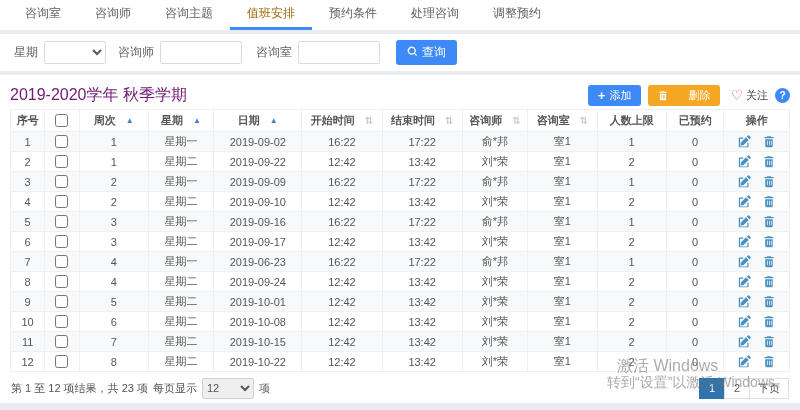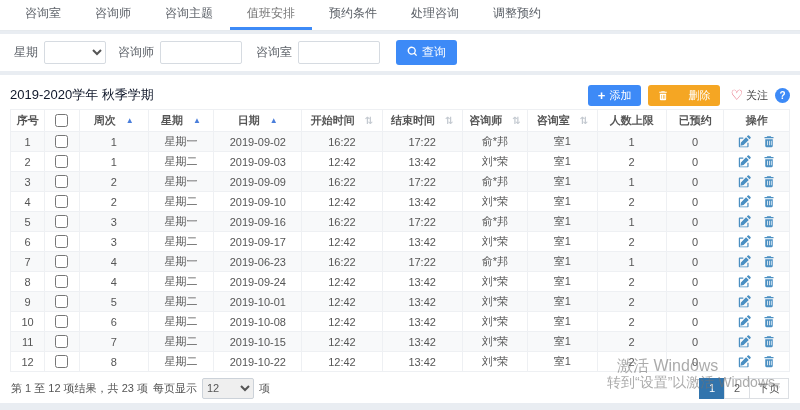--- a/index.html
+++ b/index.html
@@ -7,38 +7,38 @@
   body {
     width:800px; height:410px; overflow:hidden; position:relative;
     background:#e9edf2; color:#555;
     font-family:"Liberation Sans","DejaVu Sans",sans-serif; font-size:12px;
   }
   
   .topnav { background:#fff; height:31px; display:flex; align-items:stretch;
             padding-left:8px; border-bottom:1px solid #e6eaee; }
   .tab { display:flex; align-items:center; padding:0 17px; font-size:12px; color:#5a5f66;
          cursor:pointer; border-bottom:3px solid transparent; }
-  .tab.active { color:#737373; border-bottom-color:#3d8af7; }
+  .tab.active { color:#a16207; border-bottom-color:#3d8af7; }
   
   .filterbar { background:#fff; margin-top:3px; height:37px; display:flex;
                align-items:center; padding:0 14px; }
   .filterbar label { color:#5a5f66; margin-right:6px; }
   .filterbar select.week { width:62px; height:23px; border:1px solid #d6dbe1;
         background:#fff; color:#555; font-size:11px; margin-right:12px; border-radius:2px;}
   .filterbar input.text { width:82px; height:23px; border:1px solid #d6dbe1;
         padding:0 5px; font-size:11px; margin-right:14px; border-radius:2px; outline:none;}
   .search-btn { background:#3d8af7; color:#fff; border:none; border-radius:3px;
         height:25px; padding:0 11px; font-size:12px; display:flex; align-items:center;
         gap:4px; cursor:pointer; margin-left:2px;}
   
   .content { background:#fff; margin-top:4px; height:328px; padding:8px 10px 0;
              position:relative; }
   .title-row { display:flex; justify-content:space-between; align-items:center;
                height:24px; margin-bottom:2px; }
-  .semester { color:#0f172a; font-size:13px; }
+  .semester { color:#701a75; font-size:16px; }
   .toolbar { display:flex; align-items:center; gap:7px; }
   .btn-add { background:#3d8af7; color:#fff; border:none; border-radius:3px;
              font-size:11px; height:21px; padding:0 10px; display:flex;
              align-items:center; gap:4px; cursor:pointer; }
   .btn-add .plus { font-size:13px; font-weight:bold; line-height:1; }
   .btn-del { background:#f5a623; color:#fff; border:none; border-radius:3px;
              font-size:11px; height:21px; padding:0 10px; display:flex;
              align-items:center; gap:20px; cursor:pointer; }
   .follow { display:flex; align-items:center; gap:3px; font-size:11px; color:#444;
             cursor:pointer; margin-left:3px;}
@@ -180,21 +180,21 @@
               <svg width="12" height="13" viewBox="0 0 16 16" fill="#4a8fc2">
                 <path d="M5.5 1 5 2H2v1.5h12V2h-3l-.5-1h-5zM3 5v9a1.5 1.5 0 0 0 1.5 1.5h7A1.5 1.5 0 0 0 13 14V5H3zm2.5 2h1v6h-1V7zm2.5 0h1v6H8V7zm2.5 0h1v6h-1V7z"></path>
               </svg>
             </span></td>
         </tr>
         <tr>
           <td>2</td>
           <td><input type="checkbox" style=""></td>
           <td>1</td>
           <td>星期二</td>
-          <td>2019-09-03</td>
+          <td>2019-09-22</td>
           <td>12:42</td>
           <td>13:42</td>
           <td>刘*荣</td>
           <td>室1</td>
           <td>2</td>
           <td>0</td>
           <td><span class="op-icon">
               <svg width="13" height="13" viewBox="0 0 16 16" fill="#4a8fc2">
                 <path d="M12.1.6a1 1 0 0 1 1.4 0l1.9 1.9a1 1 0 0 1 0 1.4l-1.2 1.2-3.3-3.3L12.1.6zM9.9 2.8l3.3 3.3-6.3 6.3-3.9.9.6-4.2 6.3-6.3z"></path>
                 <path d="M13 9.5V14a1 1 0 0 1-1 1H2a1 1 0 0 1-1-1V4a1 1 0 0 1 1-1h4.5V4.5H2.5v9.5h9V9.5H13z"></path>

